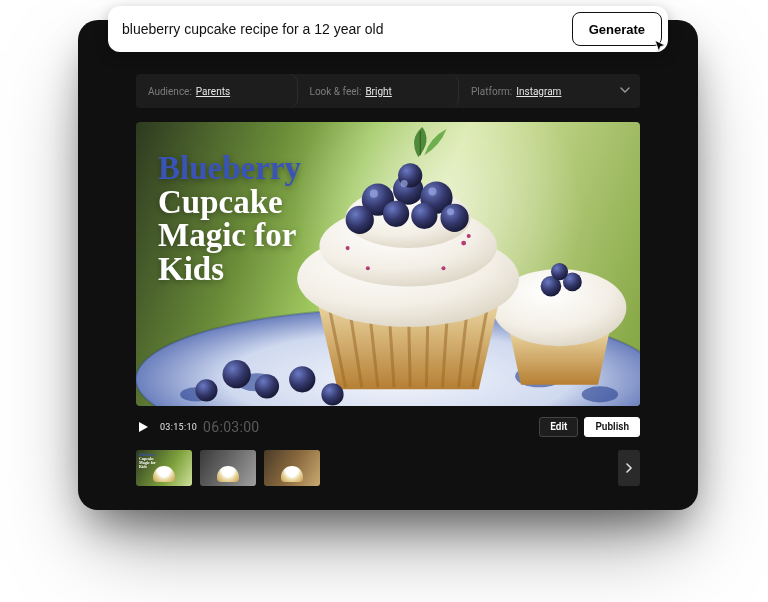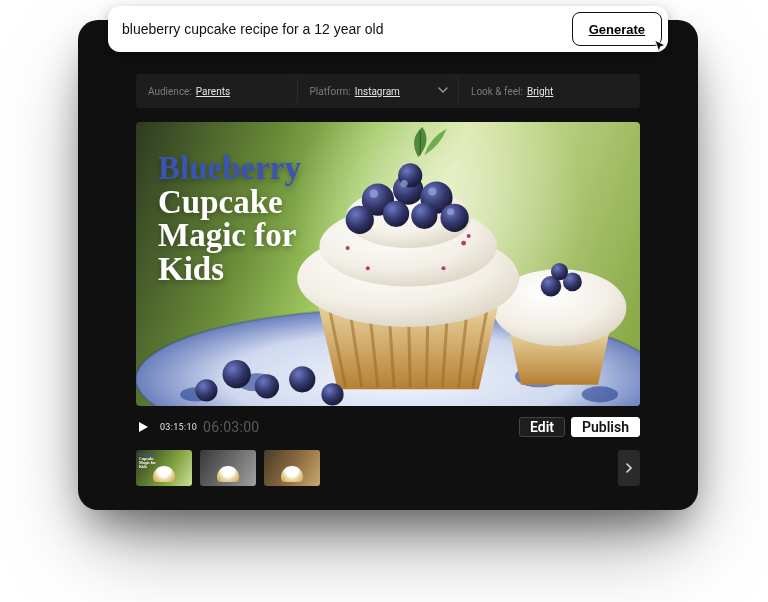--- a/index.html
+++ b/index.html
@@ -51,21 +51,20 @@
   .generate-btn {
     height: 34px;
     padding: 0 16px;
     border: 1.5px solid #111;
     border-radius: 8px;
     background: #fff;
     font-size: 13px;
     font-weight: 600;
     cursor: pointer;
     position: relative;
-    text-decoration: underline;
   }
   .cursor-pointer {
     position: absolute;
     right: -6px;
     bottom: -8px;
     width: 14px;
     height: 14px;
     pointer-events: none;
   }
 
@@ -140,21 +139,21 @@
     width: 14px; height: 14px;
     color: #fff;
     cursor: pointer;
     display: flex; align-items: center; justify-content: center;
   }
   .time-current { color: #e6e6e6; font-size: 9px; margin-left: 10px; letter-spacing: 0.3px; }
   .time-total   { color: #5a5a5a; font-size: 14px; margin-left: 6px; letter-spacing: 0.3px; }
   .controls-row .spacer { flex: 1; }
   .small-btn {
     height: 20px;
-    font-size: 14px;
+    font-size: 10px;
     font-weight: 600;
     border-radius: 3px;
     padding: 0 10px;
     cursor: pointer;
     display: flex; align-items: center;
   }
   .edit-btn { background: #1e1e1e; color: #fff; border: 1px solid #444; margin-right: 6px; }
   .publish-btn { background: #fff; color: #111; border: 1px solid #fff; }
 
   
@@ -212,31 +211,31 @@
       </svg>
     </button>
   </div>
 
   <div class="options-row">
     <div class="option-cell">
       <span class="opt-label">Audience:</span>
       <span class="opt-value">Parents</span>
     </div>
     <div class="option-cell">
+      <span class="opt-label">Look &amp; feel:</span>
+      <span class="opt-value">Bright</span>
+    </div>
+    <div class="option-cell">
       <span class="opt-label">Platform:</span>
       <span class="opt-value">Instagram</span>
       <span class="chevron">
         <svg width="10" height="10" viewBox="0 0 10 10">
             <path d="M1 3 L5 7 L9 3" fill="none" stroke="currentColor" stroke-width="1.4" stroke-linecap="round"></path>
           </svg>
       </span>
-    </div>
-    <div class="option-cell">
-      <span class="opt-label">Look &amp; feel:</span>
-      <span class="opt-value">Bright</span>
     </div>
   </div>
 
   <div class="preview">
     <div class="preview-bg"></div>
 
     <svg class="cupcake-svg" viewBox="0 0 500 281" preserveAspectRatio="xMidYMid slice">
       <defs>
         <radialGradient id="plateG" cx="50%" cy="50%" r="60%">
           <stop offset="0%" stop-color="#f2f5fb"></stop>

